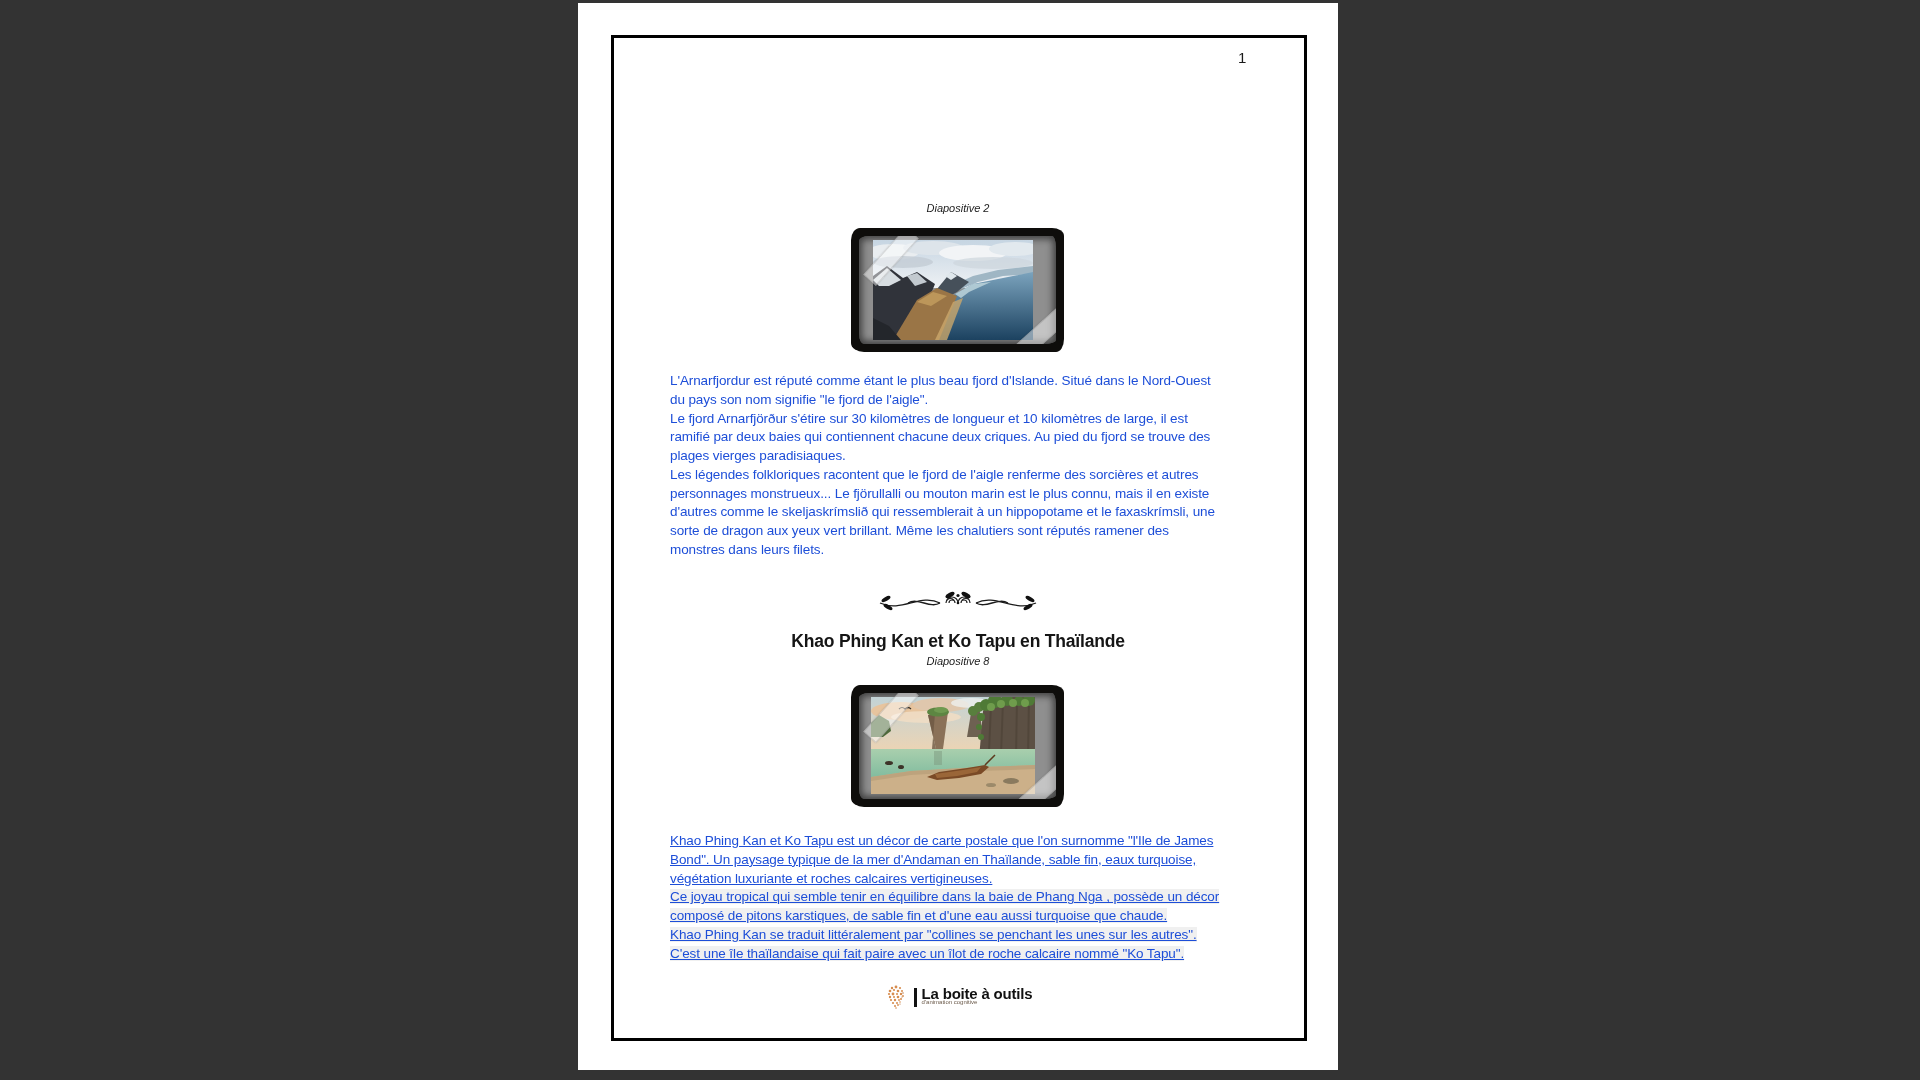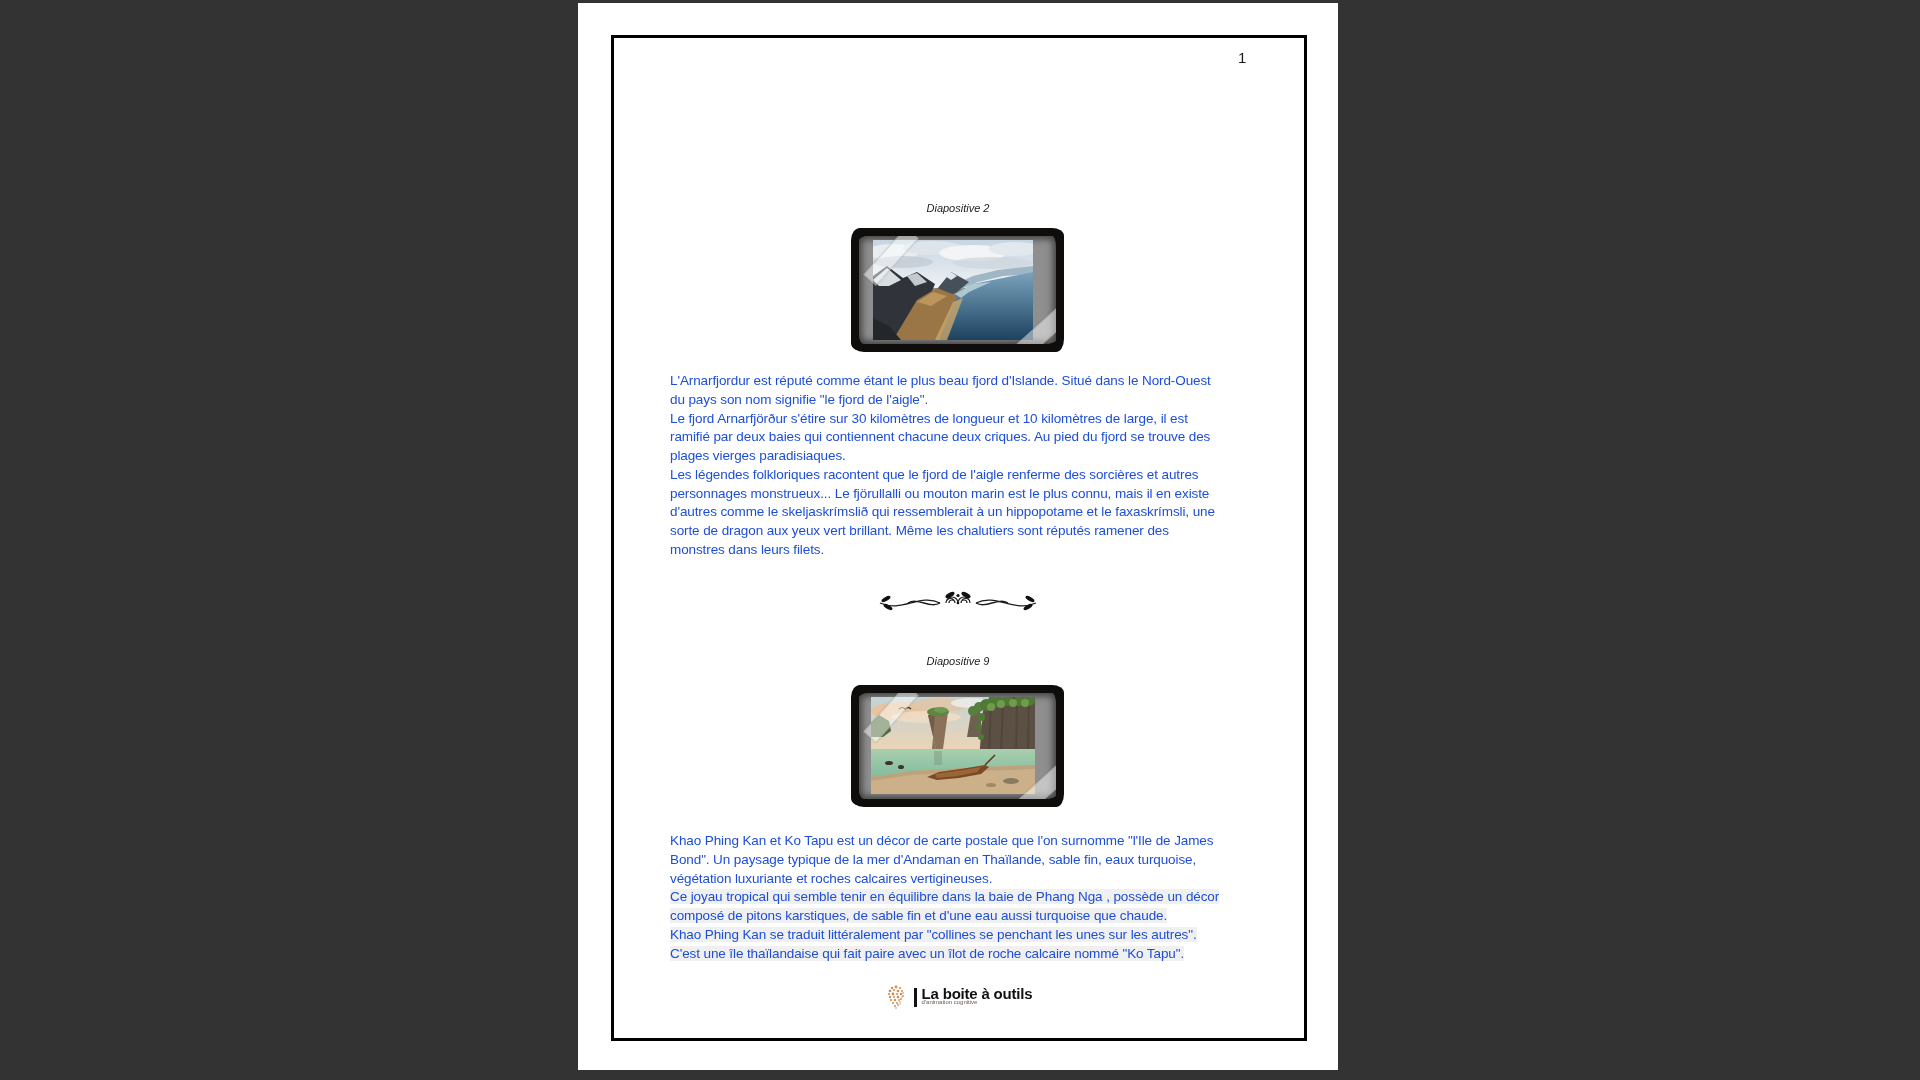--- a/index.html
+++ b/index.html
@@ -149,21 +149,22 @@
       <ellipse cx="88" cy="4" rx="5" ry="2.2" transform="rotate(28 88 4)"></ellipse>
       <circle cx="80" cy="4.5" r="1.6"></circle>
       <ellipse cx="8" cy="8" rx="5" ry="2" transform="rotate(-30 8 8)"></ellipse>
       <ellipse cx="10" cy="16" rx="5" ry="2" transform="rotate(30 10 16)"></ellipse>
       <ellipse cx="152" cy="8" rx="5" ry="2" transform="rotate(30 152 8)"></ellipse>
       <ellipse cx="150" cy="16" rx="5" ry="2" transform="rotate(-30 150 16)"></ellipse>
       <circle cx="80" cy="12" r="1.3"></circle>
     </g>
   </svg>
 
-  <div class="sec-sub" style="top:652px;">Diapositive 9</div>
+  <h2 class="sec-heading" style="top:628px;">Khao Phing Kan et Ko Tapu en Thaïlande</h2>
+  <div class="sec-sub" style="top:652px;">Diapositive 8</div>
 
   <div class="photo-frame" style="top:682px;width:213px;height:122px;">
     <div class="matte">
       <svg class="photo" style="left:12px;top:4px;" width="164" height="97" viewBox="0 0 164 97">
         <defs>
           <linearGradient id="sky2" x1="0" y1="0" x2="0" y2="1">
             <stop offset="0" stop-color="#c2d3d6"></stop>
               <stop offset="1" stop-color="#ecd4b4"></stop>
           </linearGradient>
           <linearGradient id="water2" x1="0" y1="0" x2="0" y2="1">
@@ -218,21 +219,21 @@
         <ellipse cx="30" cy="70" rx="3" ry="2" fill="#3d3328"></ellipse>
         <ellipse cx="140" cy="84" rx="8" ry="3" fill="#8a7a5e"></ellipse>
         <ellipse cx="120" cy="88" rx="5" ry="2" fill="#9c8a6a"></ellipse>
         <path d="M28,12 q3,-3 6,0 q3,-3 6,0" stroke="#3a332a" stroke-width="1.2" fill="none"></path>
       </svg>
       <div class="tape tl"></div>
       <div class="tape br"></div>
     </div>
   </div>
 
-  <div class="para" style="top:829px;"><span>Khao Phing Kan et Ko Tapu est un décor de carte postale que l'on surnomme "l'Ile de James
+  <div class="para" style="top:829px;text-decoration:underline;"><span>Khao Phing Kan et Ko Tapu est un décor de carte postale que l'on surnomme "l'Ile de James
 Bond". Un paysage typique de la mer d'Andaman en Thaïlande, sable fin, eaux turquoise,
 végétation luxuriante et roches calcaires vertigineuses.</span>
 <span class="hl">Ce joyau tropical qui semble tenir en équilibre dans la baie de Phang Nga , possède un décor
 composé de pitons karstiques, de sable fin et d'une eau aussi turquoise que chaude.
 Khao Phing Kan se traduit littéralement par "collines se penchant les unes sur les autres".
 C'est une île thaïlandaise qui fait paire avec un îlot de roche calcaire nommé "Ko Tapu".</span></div>
 
   <div class="logo">
     <svg width="26" height="26" viewBox="0 0 26 26">
       <g fill="#d78c4e">

